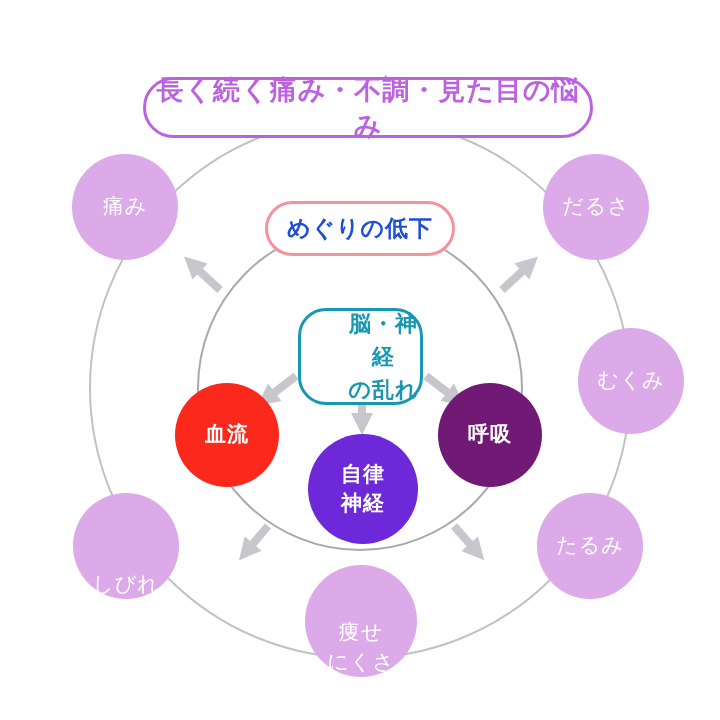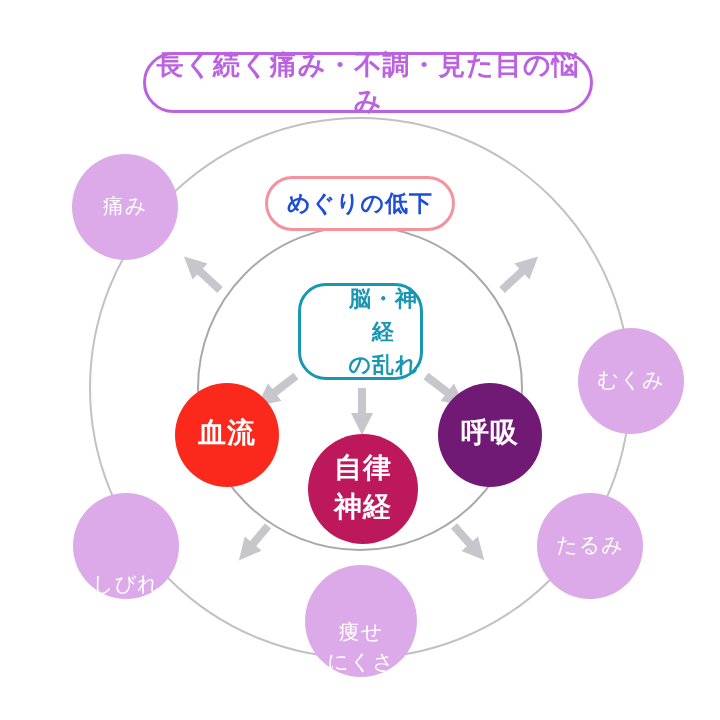--- a/index.html
+++ b/index.html
@@ -4,21 +4,21 @@
 <style>
   html,body{margin:0;padding:0;background:#ffffff;}
   .stage{
     position:relative;width:720px;height:720px;background:#ffffff;overflow:hidden;
     font-family:"DejaVu Sans","Liberation Sans",sans-serif;
   }
   .stage svg{position:absolute;left:0;top:0;z-index:0;}
 
   .pill{
     position:absolute;display:flex;align-items:center;justify-content:center;
-    background:#ffffff;text-align:center;box-sizing:border-box;z-index:3;
+    background:#ffffff;text-align:center;box-sizing:border-box;z-index:3;margin-top:25px;
   }
   .banner{
     left:143px;top:52px;width:450px;height:61px;
     border:3px solid #bb62e0;border-radius:32px;
     color:#bb62e0;font-weight:bold;font-size:27px;letter-spacing:1px;
   }
   .plabel{
     left:265px;top:176px;width:190px;height:55px;
     border:3px solid #f4929e;border-radius:28px;
     color:#1d4ed8;font-weight:bold;font-size:23px;letter-spacing:1px;
@@ -30,23 +30,23 @@
     line-height:1.5;white-space:pre-line;padding-left:46px;
   }
 
   .node{
     position:absolute;border-radius:50%;color:#ffffff;
     display:flex;align-items:center;justify-content:center;text-align:center;
     white-space:pre-line;line-height:1.4;z-index:2;letter-spacing:1px;
   }
   .onode{background:#dcaae8;width:106px;height:106px;font-size:21px;font-weight:400;}
   .onode.big{width:112px;height:112px;align-items:flex-end;}
-  .cnode{font-size:28px;font-weight:bold;font-family:Liberation Mono, monospace;}
+  .cnode{font-size:21px;font-weight:bold;}
   .red{background:#fa291c;width:104px;height:104px;}
-  .green{background:#be185d;width:110px;height:110px;}
+  .green{background:#6d28d9;width:110px;height:110px;}
   .blue{background:#701a75;width:104px;height:104px;}
 
   
   .pos-pain{left:72px;top:154px;justify-content:center;}
   .pos-fatigue{left:543px;top:154px;}
   .pos-distortion{left:37px;top:328px;}
   .pos-swelling{left:578px;top:328px;}
   .pos-numbness{left:73px;top:493px;align-items:flex-end;}
   .pos-sagging{left:537px;top:493px;}
   .pos-weight{left:305px;top:565px;}
@@ -98,20 +98,23 @@
     <span>自律
 神経</span>
   </div>
   <div class="node cnode blue pos-breathing">
     <span>呼吸</span>
   </div>
 
   <div class="node onode pos-pain">
     <span>痛み</span>
   </div>
+  <div class="node onode pos-fatigue">
+    <span>だるさ</span>
+  </div>
   <div class="node onode pos-swelling">
     <span>むくみ</span>
   </div>
   <div class="node onode pos-numbness">
     <span>しびれ</span>
   </div>
   <div class="node onode pos-sagging">
     <span>たるみ</span>
   </div>
   <div class="node onode big pos-weight">

